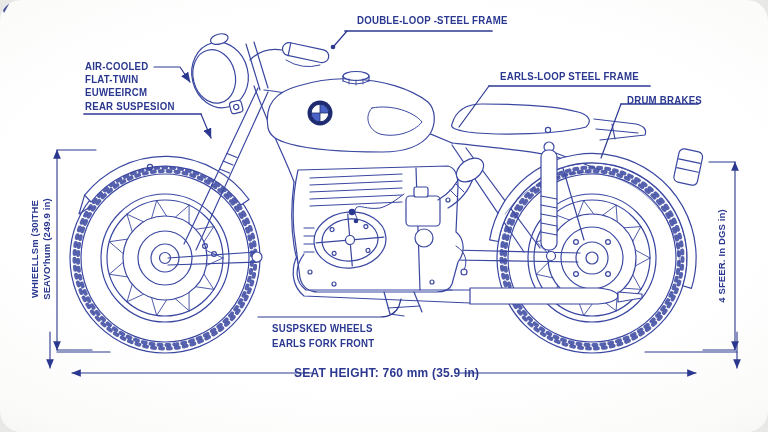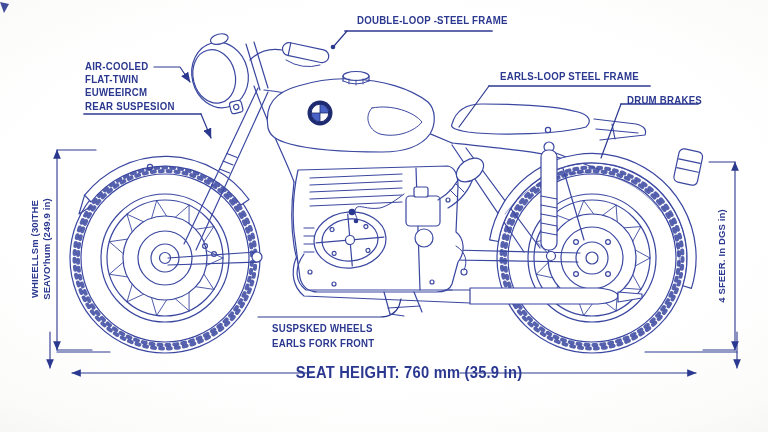--- a/index.html
+++ b/index.html
@@ -1,31 +1,32 @@
 <!DOCTYPE html>
 <html><head>
 <meta charset="utf-8">
 <style>
   html,body{margin:0;padding:0;background:#e8e8e6;}
   .stage{
     position:relative;width:768px;height:432px;overflow:hidden;
     background:radial-gradient(ellipse 90% 80% at 50% 46%, #ffffff 55%, #fbfbfa 78%, #f1f1ee 100%);
     font-family:"Liberation Sans", sans-serif;
+    border-radius:21px;
   }
   svg{position:absolute;left:0;top:0;}
   .lbl{
     position:absolute;color:#2b3890;font-weight:700;font-size:10.5px;
     letter-spacing:.25px;white-space:nowrap;line-height:13.2px;z-index:5;
   }
   .cx{display:inline-block;transform:scaleX(.92);transform-origin:0 50%;}
   .ctr{text-align:center;}
   .ctr .cx{transform-origin:50% 50%;}
   .rot{transform:translate(-50%,-50%) rotate(-90deg);text-align:center;
        font-size:9.5px;line-height:11.8px;letter-spacing:.15px;}
-  .small{font-size:16px;}
+  .small{font-size:13px;}
 </style>
 </head>
 <body>
 
 <div class="stage">
 
 <svg width="768" height="432" viewBox="0 0 768 432">
   <defs>
     <marker id="arr" markerWidth="9" markerHeight="7" refX="8" refY="3.5" orient="auto-start-reverse">
       <path d="M0,0 L8.5,3.5 L0,7 Z" fill="#2b3890"></path>

